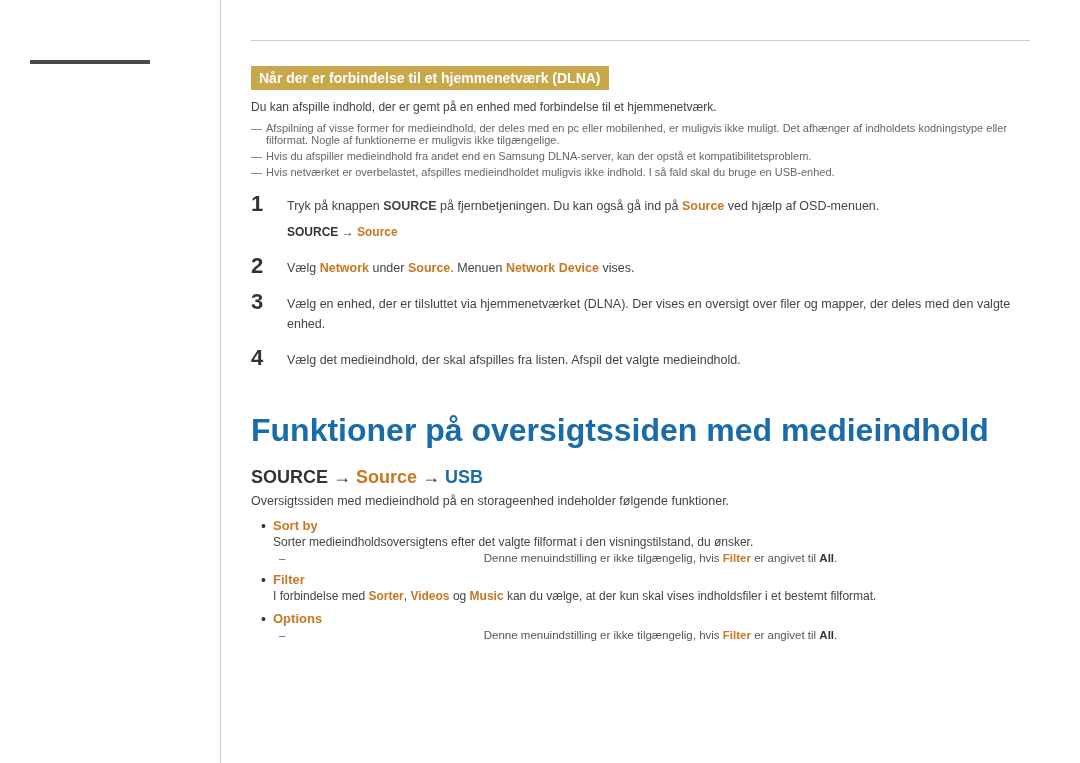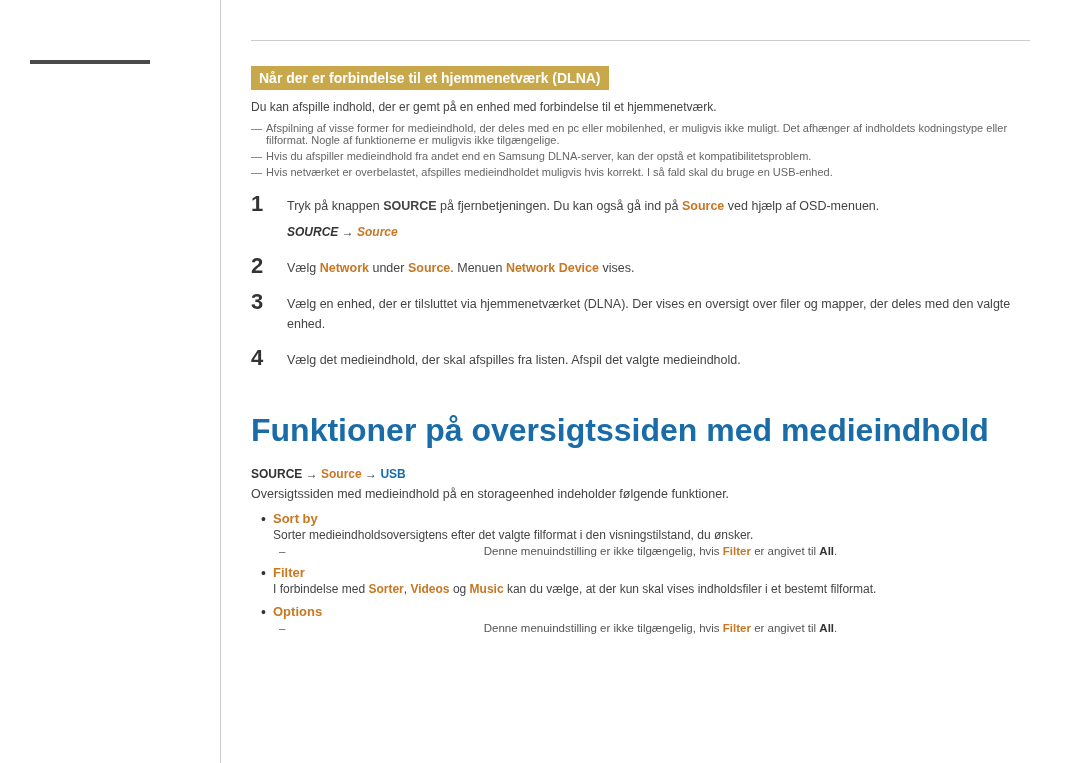--- a/index.html
+++ b/index.html
@@ -104,21 +104,21 @@
       margin-top: 40px;
     }
     .big-heading {
       font-size: 32px;
       font-weight: bold;
       color: #1a6ca8;
       margin-bottom: 18px;
       line-height: 1.2;
     }
     .source-line2 {
-      font-size: 12px;
+      font-size: 18px;
       font-weight: bold;
       color: #333;
       margin-bottom: 6px;
     }
     .source-line2 .orange-text { color: #c87722; }
     .source-line2 .blue-text { color: #1a6ca8; font-weight: bold; }
     .overview-text {
       font-size: 12.5px;
       color: #444;
       margin-bottom: 10px;
@@ -173,29 +173,29 @@
     <div class="sidebar-bar"></div>
   </div>
   <div class="main-content">
     <div class="top-line"></div>
 
     <div>
       <div class="section-heading">Når der er forbindelse til et hjemmenetværk (DLNA)</div>
       <p class="intro-text">Du kan afspille indhold, der er gemt på en enhed med forbindelse til et hjemmenetværk.</p>
       <div class="bullet-note">Afspilning af visse former for medieindhold, der deles med en pc eller mobilenhed, er muligvis ikke muligt. Det afhænger af indholdets kodningstype eller filformat. Nogle af funktionerne er muligvis ikke tilgængelige.</div>
       <div class="bullet-note">Hvis du afspiller medieindhold fra andet end en Samsung DLNA-server, kan der opstå et kompatibilitetsproblem.</div>
-      <div class="bullet-note">Hvis netværket er overbelastet, afspilles medieindholdet muligvis hvis korrekt. I så fald skal du bruge en USB-enhed.</div>
+      <div class="bullet-note">Hvis netværket er overbelastet, afspilles medieindholdet muligvis ikke indhold. I så fald skal du bruge en USB-enhed.</div>
 
       <div class="steps">
 
         <div class="step">
           <div class="step-number">1</div>
           <div class="step-content">
             <span>Tryk på knappen </span><span class="bold-text">SOURCE</span><span> på fjernbetjeningen. Du kan også gå ind på </span><span class="orange-text">Source</span><span> ved hjælp af OSD-menuen.</span>
-            <div style="margin-top:6px;font-style:italic;">
+            <div style="margin-top:6px;">
               <span class="source-line">
                 <span>SOURCE</span><span class="arrow"> → </span><span class="orange-text">Source</span>
               </span>
             </div>
           </div>
         </div>
 
         <div class="step">
           <div class="step-number">2</div>
           <div class="step-content">

